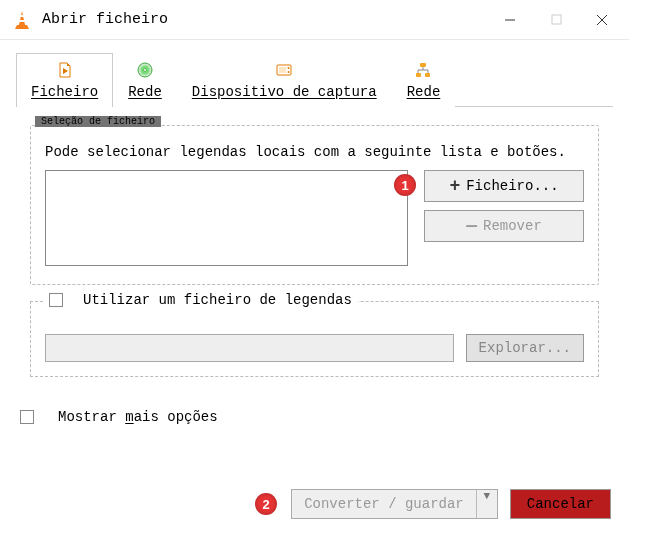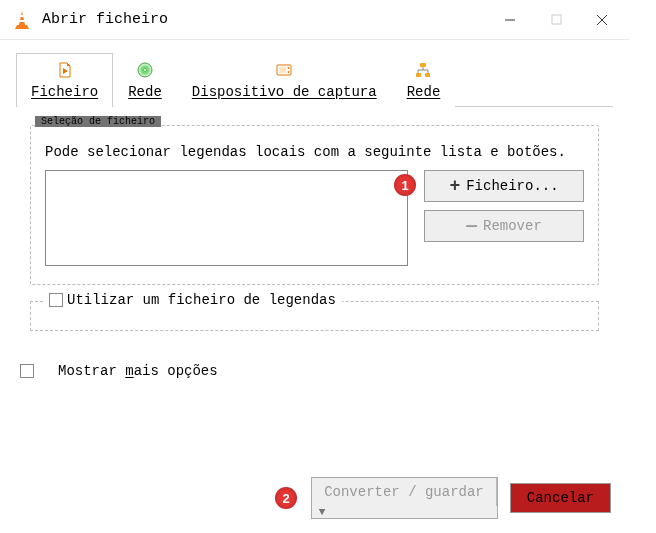--- a/index.html
+++ b/index.html
@@ -153,21 +153,21 @@
     line-height: 1;
   }
   .groupbox2 {
     border: 1px dashed #bbb;
     padding: 14px;
     position: relative;
   }
   .checkline {
     display: flex;
     align-items: center;
-    gap: 4px;
+    gap: 20px;
     position: absolute;
     top: -10px;
     left: 12px;
     background: #fff;
     padding: 0 6px;
   }
   .checkbox {
     width: 14px;
     height: 14px;
     border: 1px solid #888;
@@ -212,21 +212,20 @@
     align-items: center;
   }
   .split-btn {
     border: 1px solid #aaa;
     background: #efefef;
     color: #999;
     display: flex;
     align-items: flex-start;
     font-family: "Courier New", monospace;
     font-size: 14px;
-    flex-direction: column;
   }
   .split-btn .main {
     padding: 6px 12px;
     border-right: 1px solid #bbb;
     display: flex;
     align-items: center;
   }
   .split-btn .arrow {
     width: 20px;
     display: flex;
@@ -369,20 +368,24 @@
             </div>
           </div>
         </div>
       </div>
 
       <div class="groupbox2">
         <div class="checkline">
           <span class="checkbox"></span>
           <span>Utilizar um ficheiro de legendas</span>
         </div>
+        <div class="sub-row">
+          <div class="text-input"></div>
+          <div class="btn-small">Explorar...</div>
+        </div>
       </div>
 
     </div>
 
     <div class="bottom-checkline">
       <span class="checkbox"></span>
       <span>Mostrar <span class="u">m</span>ais opções</span>
     </div>
 
   </div>

